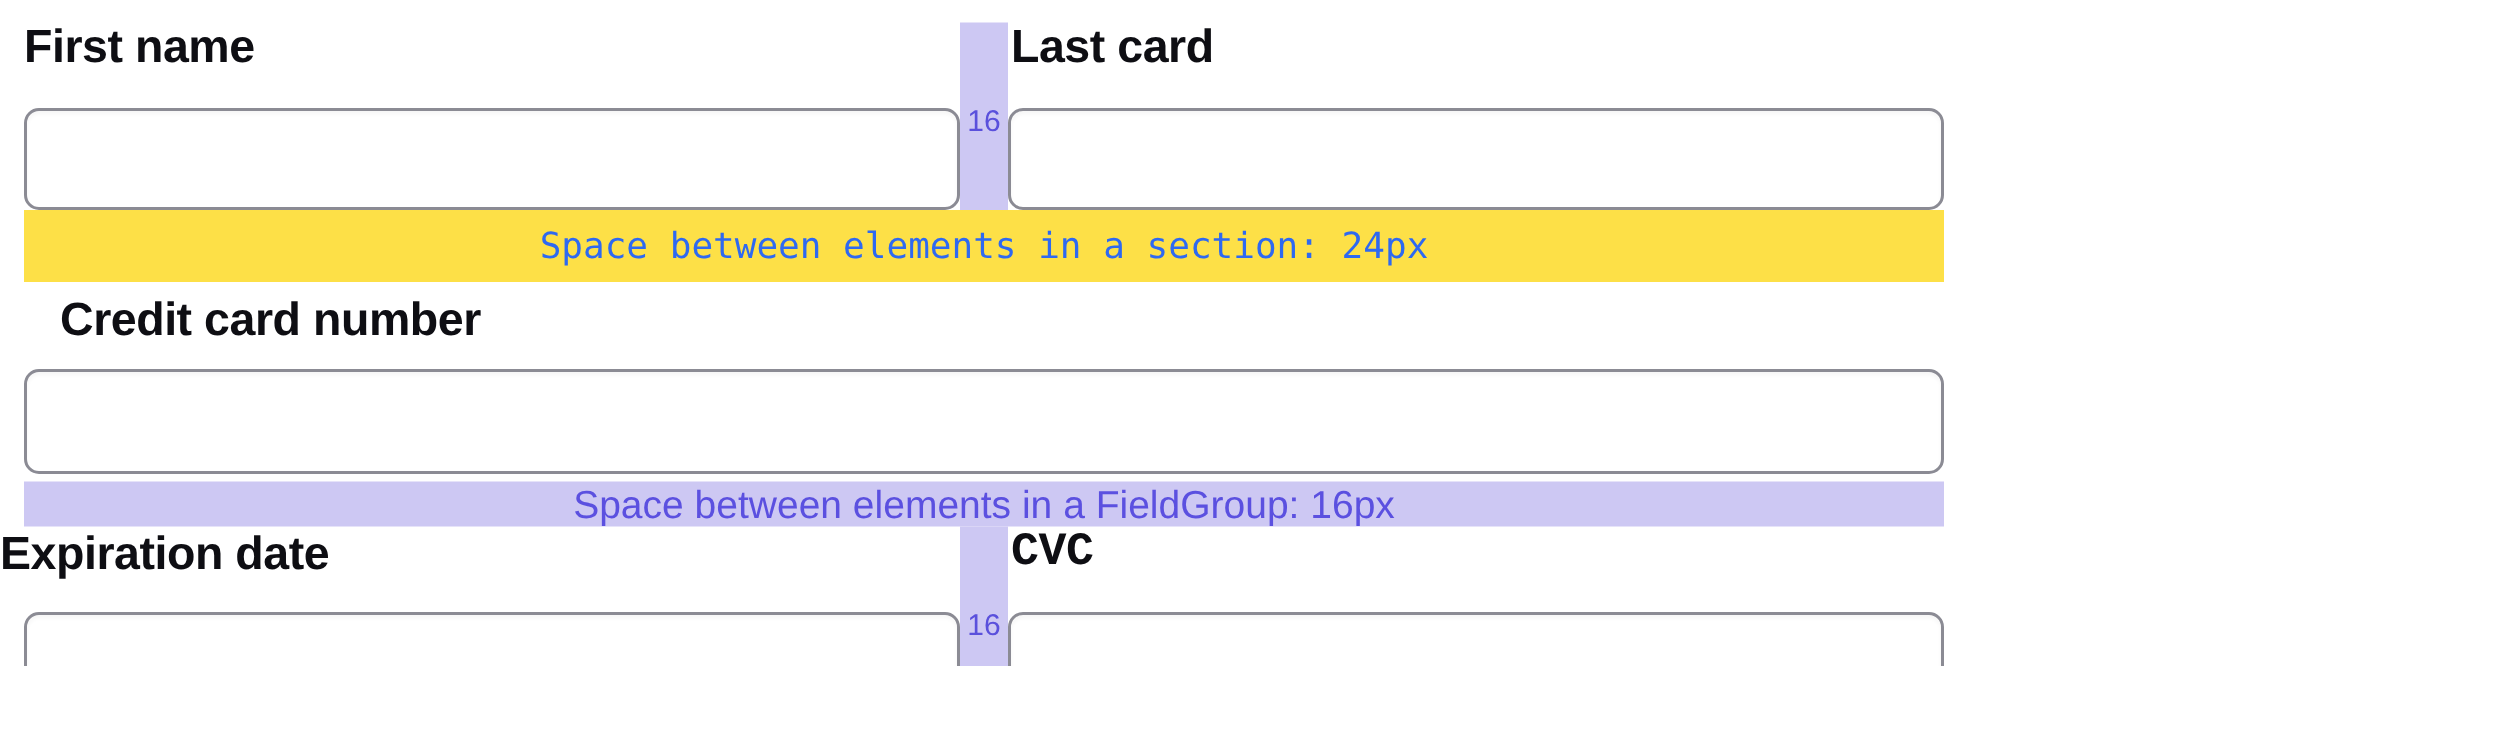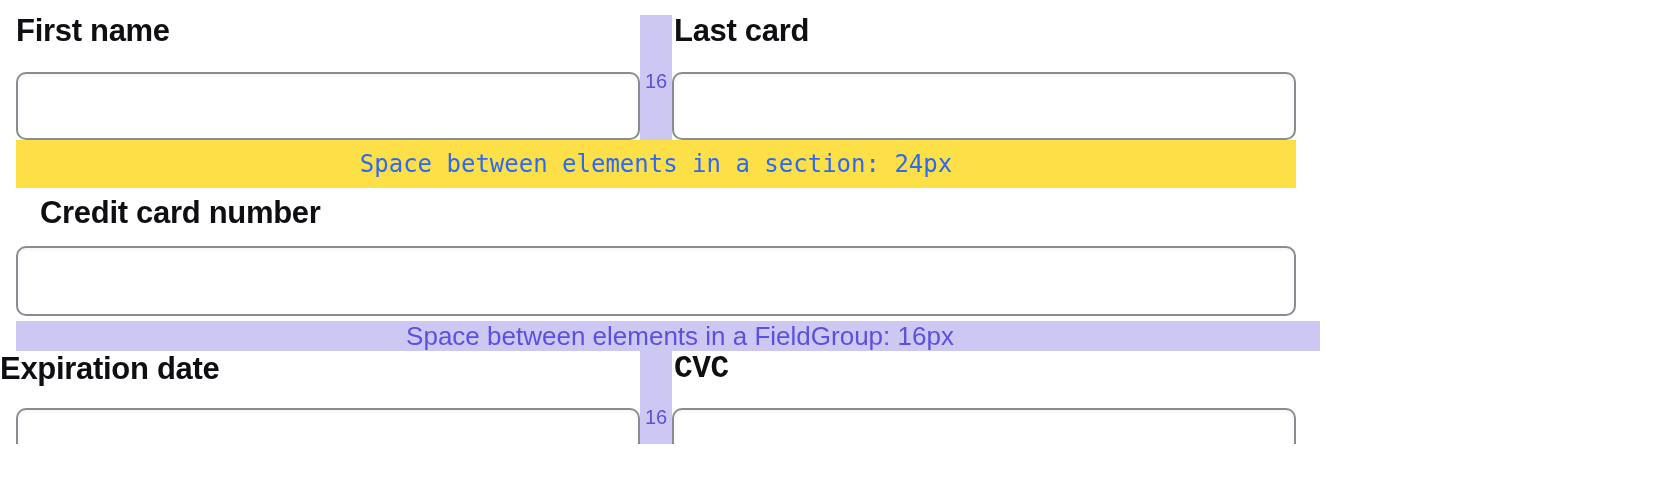--- a/index.html
+++ b/index.html
@@ -78,21 +78,20 @@
     font-family: "DejaVu Sans Mono", monospace;
     font-size: 24px;
   }
   .banner-fieldgroup {
     top: 321px;
     height: 30px;
     background: #cdc8f3;
     color: #5b50e0;
     font-family: "Liberation Sans", sans-serif;
     font-size: 26px;
-    padding-left: 24px;
   }
 </style>
 </head>
 <body>
 
 <div class="canvas">
 
   <div class="field-label" style="left:16px; top:12px;">First name</div>
   <div class="field-label" style="left:674px; top:12px;">Last card</div>
 

